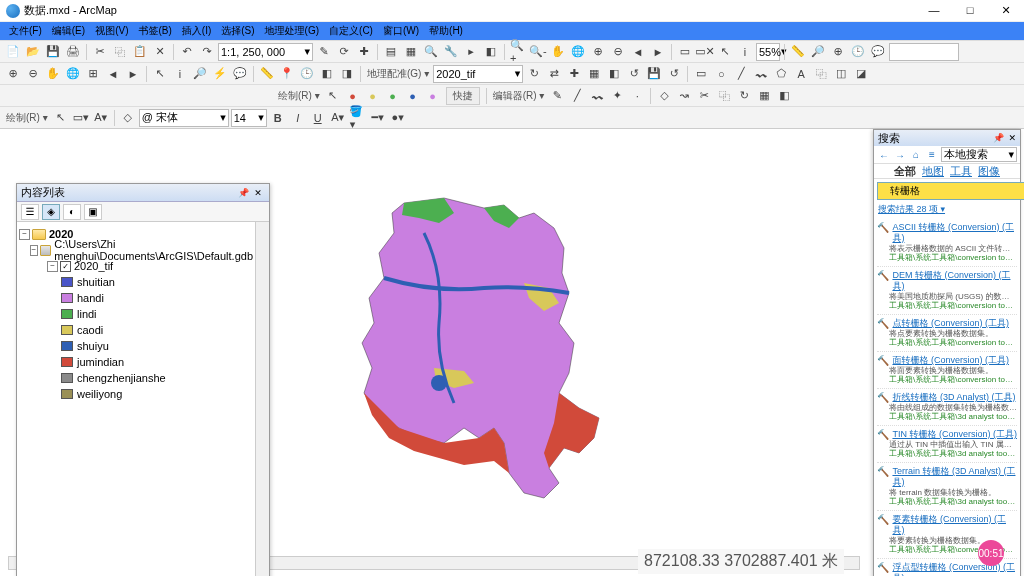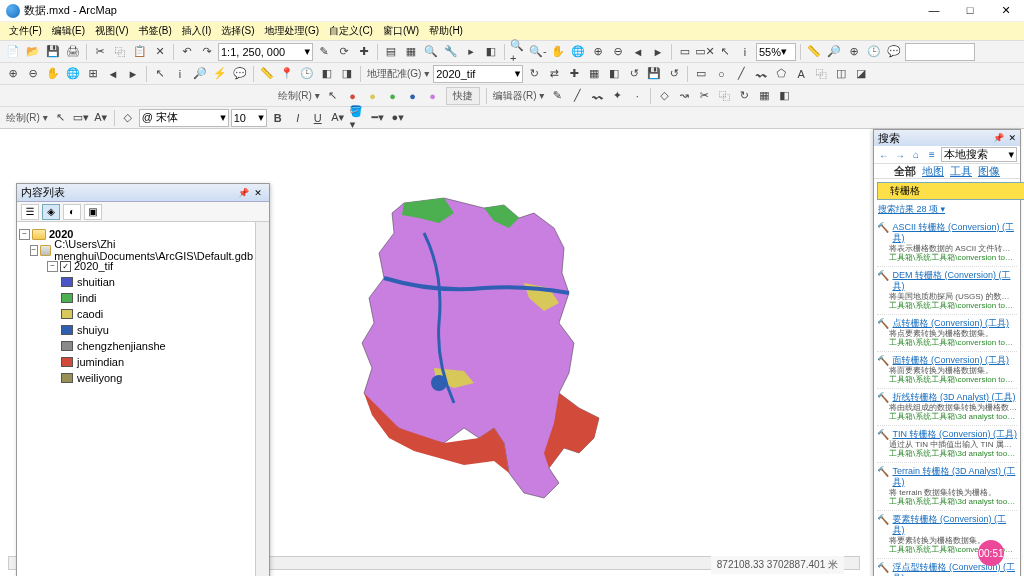--- a/index.html
+++ b/index.html
@@ -2,21 +2,21 @@
 <html><head>
 <meta charset="utf-8">
 <style>
 * { margin: 0; padding: 0; box-sizing: border-box; font-family: "Microsoft YaHei", Arial, sans-serif; font-size: 11px; }
 body { width: 1024px; height: 576px; background: #fff; overflow: hidden; display: flex; flex-direction: column; }
 .titlebar { height: 22px; background: #fff; display: flex; align-items: center; padding: 0 6px; border-bottom: 1px solid #eee; }
 .titlebar .icon { width: 14px; height: 14px; background: radial-gradient(circle at 30% 30%, #5ab0f0, #1a6fc0); border-radius: 50%; margin-right: 4px; }
 .titlebar .title { flex: 1; }
 .titlebar .winbtns { display: flex; gap: 12px; }
 .titlebar .winbtns span { width: 24px; text-align: center; cursor: pointer; font-family: Arial; }
-.menubar { height: 18px; display: flex; align-items: center; padding: 0 4px; background: #fef9c3; }
+.menubar { height: 18px; display: flex; align-items: center; padding: 0 4px; background: #3b82f6; }
 .menubar span { padding: 0 5px; cursor: pointer; font-size: 10px; }
 .toolbars { background: #f3f3f3; border-bottom: 1px solid #ccc; }
 .tb-row { height: 22px; display: flex; align-items: center; padding: 0 4px; gap: 2px; border-top: 1px solid #ddd; }
 .tbtn { width: 18px; height: 18px; display: flex; align-items: center; justify-content: center; cursor: pointer; color: #444; font-size: 11px; border: 1px solid transparent; }
 .sep { width: 1px; height: 16px; background: #ccc; margin: 0 2px; }
 .combo { height: 18px; border: 1px solid #bbb; background: #fff; padding: 4px 2px; font-size: 10px; display: flex; align-items: center; white-space: nowrap; }
 .combo.scale { width: 95px; }
 .tblabel { font-size: 10px; color: #555; margin: 0 2px; }
 .workspace { flex: 1; position: relative; background: #fff; }
 .toc { position: absolute; left: 16px; top: 54px; width: 254px; height: 398px; background: #fff; border: 1px solid #999; box-shadow: 1px 1px 4px rgba(0,0,0,.2); display: flex; flex-direction: column; z-index: 5; }
@@ -28,21 +28,21 @@
 .toc-tabs .tab.active { background: #d6e7f8; border-color: #7ab; }
 .toc-body { flex: 1; overflow: auto; padding: 4px 2px; font-size: 11px; }
 .tree-node { display: flex; align-items: center; height: 16px; }
 .tree-indent { display: inline-block; }
 .expander { width: 11px; height: 11px; border: 1px solid #888; display: flex; align-items: center; justify-content: center; font-size: 8px; line-height: 8px; margin-right: 2px; cursor: pointer; color: #333; }
 .folder-icon { width: 14px; height: 11px; background: linear-gradient(#ffe9a8, #f6c94f); border: 1px solid #c9a33a; border-radius: 1px; margin-right: 3px; }
 .layer-swatch { width: 12px; height: 10px; border: 1px solid #555; margin-right: 4px; }
 .checkbox { width: 11px; height: 11px; border: 1px solid #555; display: flex; align-items: center; justify-content: center; font-size: 8px; margin-right: 3px; }
 .map-canvas { position: absolute; left: 4px; top: 4px; right: 4px; bottom: 4px; overflow: hidden; }
 .map-svg { position: absolute; left: 340px; top: 60px; }
-.statusbar { position: absolute; bottom: 2px; right: 180px; font-size: 10px; color: #555; padding: 2px 6px; background: #f7f7f7; margin-left: 35px; }
+.statusbar { position: absolute; bottom: 2px; right: 180px; font-size: 16px; color: #555; padding: 2px 6px; background: #f7f7f7; margin-left: 35px; }
 .search-panel { position: absolute; right: 3px; top: 0; width: 148px; height: 470px; border: 1px solid #999; background: #fff; box-shadow: -1px 1px 4px rgba(0,0,0,.2); display: flex; flex-direction: column; z-index: 5; font-size: 9px; }
 .sp-title { height: 16px; background: linear-gradient(#e8eef7, #cdddf3); display: flex; align-items: center; padding: 0 4px; font-size: 10px; }
 .sp-nav { height: 18px; display: flex; align-items: center; gap: 2px; padding: 0 3px; border-bottom: 1px solid #ddd; }
 .sp-nav .nb { width: 14px; height: 14px; display: flex; align-items: center; justify-content: center; cursor: pointer; color: #1a6fc0; font-size: 10px; }
 .sp-nav .combo { flex: 1; font-size: 9px; height: 15px; }
 .sp-tabs { height: 15px; display: flex; gap: 6px; padding: 0 4px; border-bottom: 1px solid #ddd; font-size: 9px; }
 .sp-tabs span { color: #1a6fc0; text-decoration: underline; cursor: pointer; }
 .sp-search { display: flex; padding: 3px; gap: 2px; }
 .sp-search .box { flex: 1; display: flex; border: 1px solid #7ab; height: 18px; }
 .sp-search .box input { flex: 1; border: none; outline: none; font-size: 10px; padding: 0 12px; background: #fde047; }
@@ -120,21 +120,21 @@
     <div class="tbtn">🌐</div>
     <div class="tbtn">⊕</div>
     <div class="tbtn">⊖</div>
     <div class="tbtn">◄</div>
     <div class="tbtn">►</div>
     <div class="sep"></div>
     <div class="tbtn">▭</div>
     <div class="tbtn">▭✕</div>
     <div class="tbtn">↖</div>
     <div class="tbtn">ℹ</div>
-    <div class="combo" style="width:40px">
+    <div class="combo" style="width:24px">
         <span>55%</span>
         <span>▾</span>
       </div>
     <div class="sep"></div>
     <div class="tbtn">📏</div>
     <div class="tbtn">🔎</div>
     <div class="tbtn">⊕</div>
     <div class="tbtn">🕒</div>
     <div class="tbtn">💬</div>
     <div class="combo" style="width:70px"></div>
@@ -215,21 +215,21 @@
     <div class="tbtn">↖</div>
     <div class="tbtn">▭▾</div>
     <div class="tbtn">A▾</div>
     <div class="sep"></div>
     <div class="tbtn">◇</div>
     <div class="combo" style="width:90px">
         <span>@ 宋体</span>
         <span style="margin-left:auto">▾</span>
       </div>
     <div class="combo" style="width:36px">
-        <span>10</span>
+        <span>14</span>
         <span style="margin-left:auto">▾</span>
       </div>
     <div class="tbtn">
         <b>B</b>
       </div>
     <div class="tbtn">
         <i>I</i>
       </div>
     <div class="tbtn">
         <u>U</u>
@@ -292,42 +292,47 @@
             <span class="checkbox">✓</span>
             <span>2020_tif</span>
           </div>
           <div class="tree-node">
             <span class="tree-indent" style="width:42px"></span>
             <span class="layer-swatch" style="background:#4a55c8"></span>
             <span>shuitian</span>
           </div>
           <div class="tree-node">
             <span class="tree-indent" style="width:42px"></span>
+            <span class="layer-swatch" style="background:#c97fe0"></span>
+            <span>handi</span>
+          </div>
+          <div class="tree-node">
+            <span class="tree-indent" style="width:42px"></span>
             <span class="layer-swatch" style="background:#4caf50"></span>
             <span>lindi</span>
           </div>
           <div class="tree-node">
             <span class="tree-indent" style="width:42px"></span>
             <span class="layer-swatch" style="background:#d8c85a"></span>
             <span>caodi</span>
           </div>
           <div class="tree-node">
             <span class="tree-indent" style="width:42px"></span>
             <span class="layer-swatch" style="background:#2e5fb3"></span>
             <span>shuiyu</span>
           </div>
           <div class="tree-node">
             <span class="tree-indent" style="width:42px"></span>
+            <span class="layer-swatch" style="background:#d14a3a"></span>
+            <span>jumindian</span>
+          </div>
+          <div class="tree-node">
+            <span class="tree-indent" style="width:42px"></span>
             <span class="layer-swatch" style="background:#8a8a8a"></span>
             <span>chengzhenjianshe</span>
-          </div>
-          <div class="tree-node">
-            <span class="tree-indent" style="width:42px"></span>
-            <span class="layer-swatch" style="background:#d14a3a"></span>
-            <span>jumindian</span>
           </div>
           <div class="tree-node">
             <span class="tree-indent" style="width:42px"></span>
             <span class="layer-swatch" style="background:#9a9056"></span>
             <span>weiliyong</span>
           </div>
         </div>
       <div class="vscroll-toc"></div>
     </div>
   </div>

